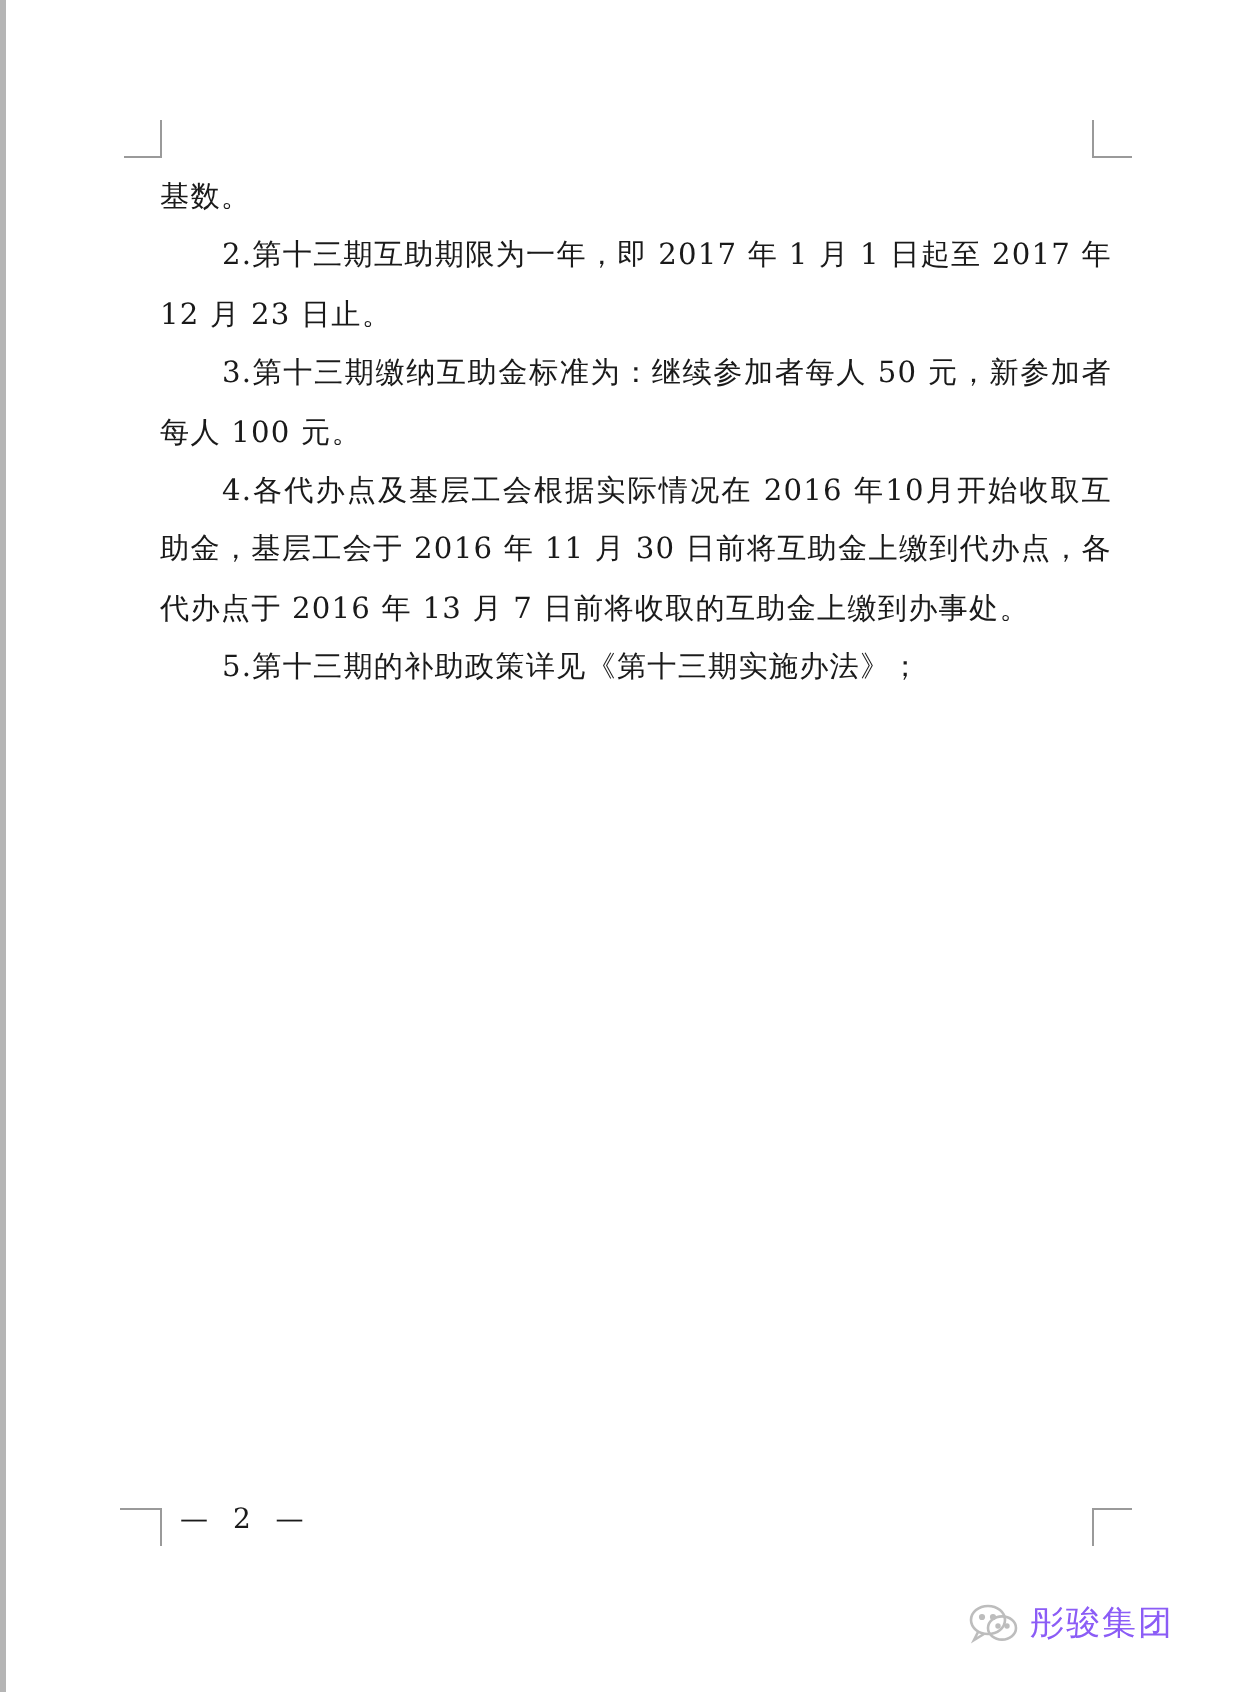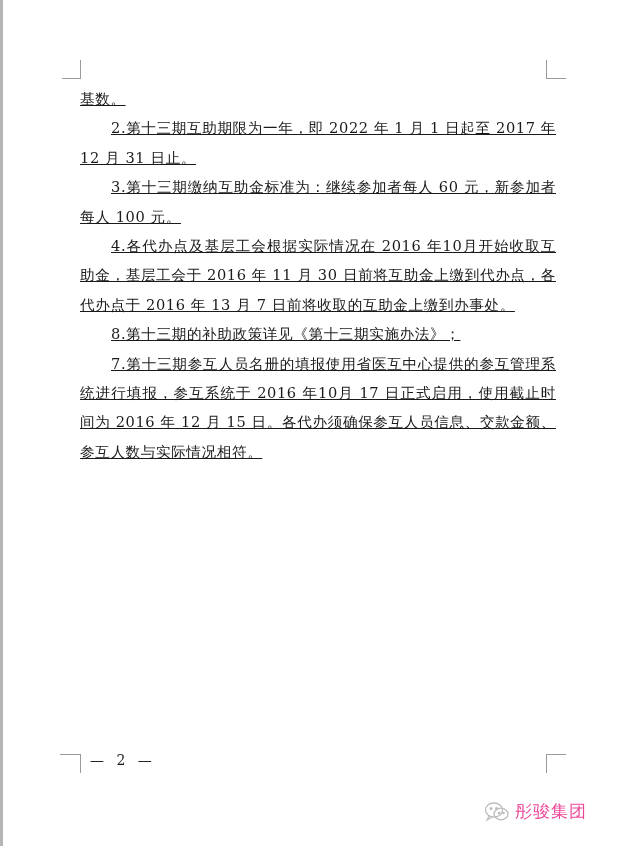--- a/index.html
+++ b/index.html
@@ -39,62 +39,60 @@
       width: 476px;
       font-size: 14.6px;
       line-height: 29.4px;
       letter-spacing: 0.6px;
       text-align: justify;
       text-justify: inter-ideograph;
     }
     .body-text p {
       margin: 0;
       padding: 0;
-      text-decoration: underline;
     }
     .body-text p.indent {
       text-indent: 31px;
     }
     .page-number {
       position: absolute;
       left: 90px;
       top: 752px;
       font-size: 14px;
       letter-spacing: 4px;
       color: #1a1a1a;
     }
     .watermark {
       position: absolute;
       left: 484px;
       top: 800px;
       display: flex;
       align-items: center;
       gap: 5px;
-      color: #ec4899;
+      color: #8b5cf6;
       font-family: "DejaVu Sans", "Liberation Sans", sans-serif;
       font-size: 17px;
       letter-spacing: 1px;
     }
     .watermark svg { display: block; }
   </style>
 </head>
 <body>
 
 <div class="left-strip"></div>
 
 <div class="corner tl"></div>
 <div class="corner tr"></div>
 
 <div class="body-text">
   <p>基数。</p>
-  <p class="indent">2.第十三期互助期限为一年，即 2022 年 1 月 1 日起至 2017 年 12 月 31 日止。</p>
-  <p class="indent">3.第十三期缴纳互助金标准为：继续参加者每人 60 元，新参加者每人 100 元。</p>
+  <p class="indent">2.第十三期互助期限为一年，即 2017 年 1 月 1 日起至 2017 年 12 月 23 日止。</p>
+  <p class="indent">3.第十三期缴纳互助金标准为：继续参加者每人 50 元，新参加者每人 100 元。</p>
   <p class="indent">4.各代办点及基层工会根据实际情况在 2016 年10月开始收取互助金，基层工会于 2016 年 11 月 30 日前将互助金上缴到代办点，各代办点于 2016 年 13 月 7 日前将收取的互助金上缴到办事处。</p>
-  <p class="indent">8.第十三期的补助政策详见《第十三期实施办法》；</p>
-  <p class="indent">7.第十三期参互人员名册的填报使用省医互中心提供的参互管理系统进行填报，参互系统于 2016 年10月 17 日正式启用，使用截止时间为 2016 年 12 月 15 日。各代办须确保参互人员信息、交款金额、参互人数与实际情况相符。</p>
+  <p class="indent">5.第十三期的补助政策详见《第十三期实施办法》；</p>
 </div>
 
 <div class="corner bl"></div>
 <div class="corner br"></div>
 
 <div class="page-number">— 2 —</div>
 
 <div class="watermark">
   <span>
     <svg width="26" height="22" viewBox="0 0 26 22" fill="none" stroke="#bdbdbd" stroke-width="1.3">

